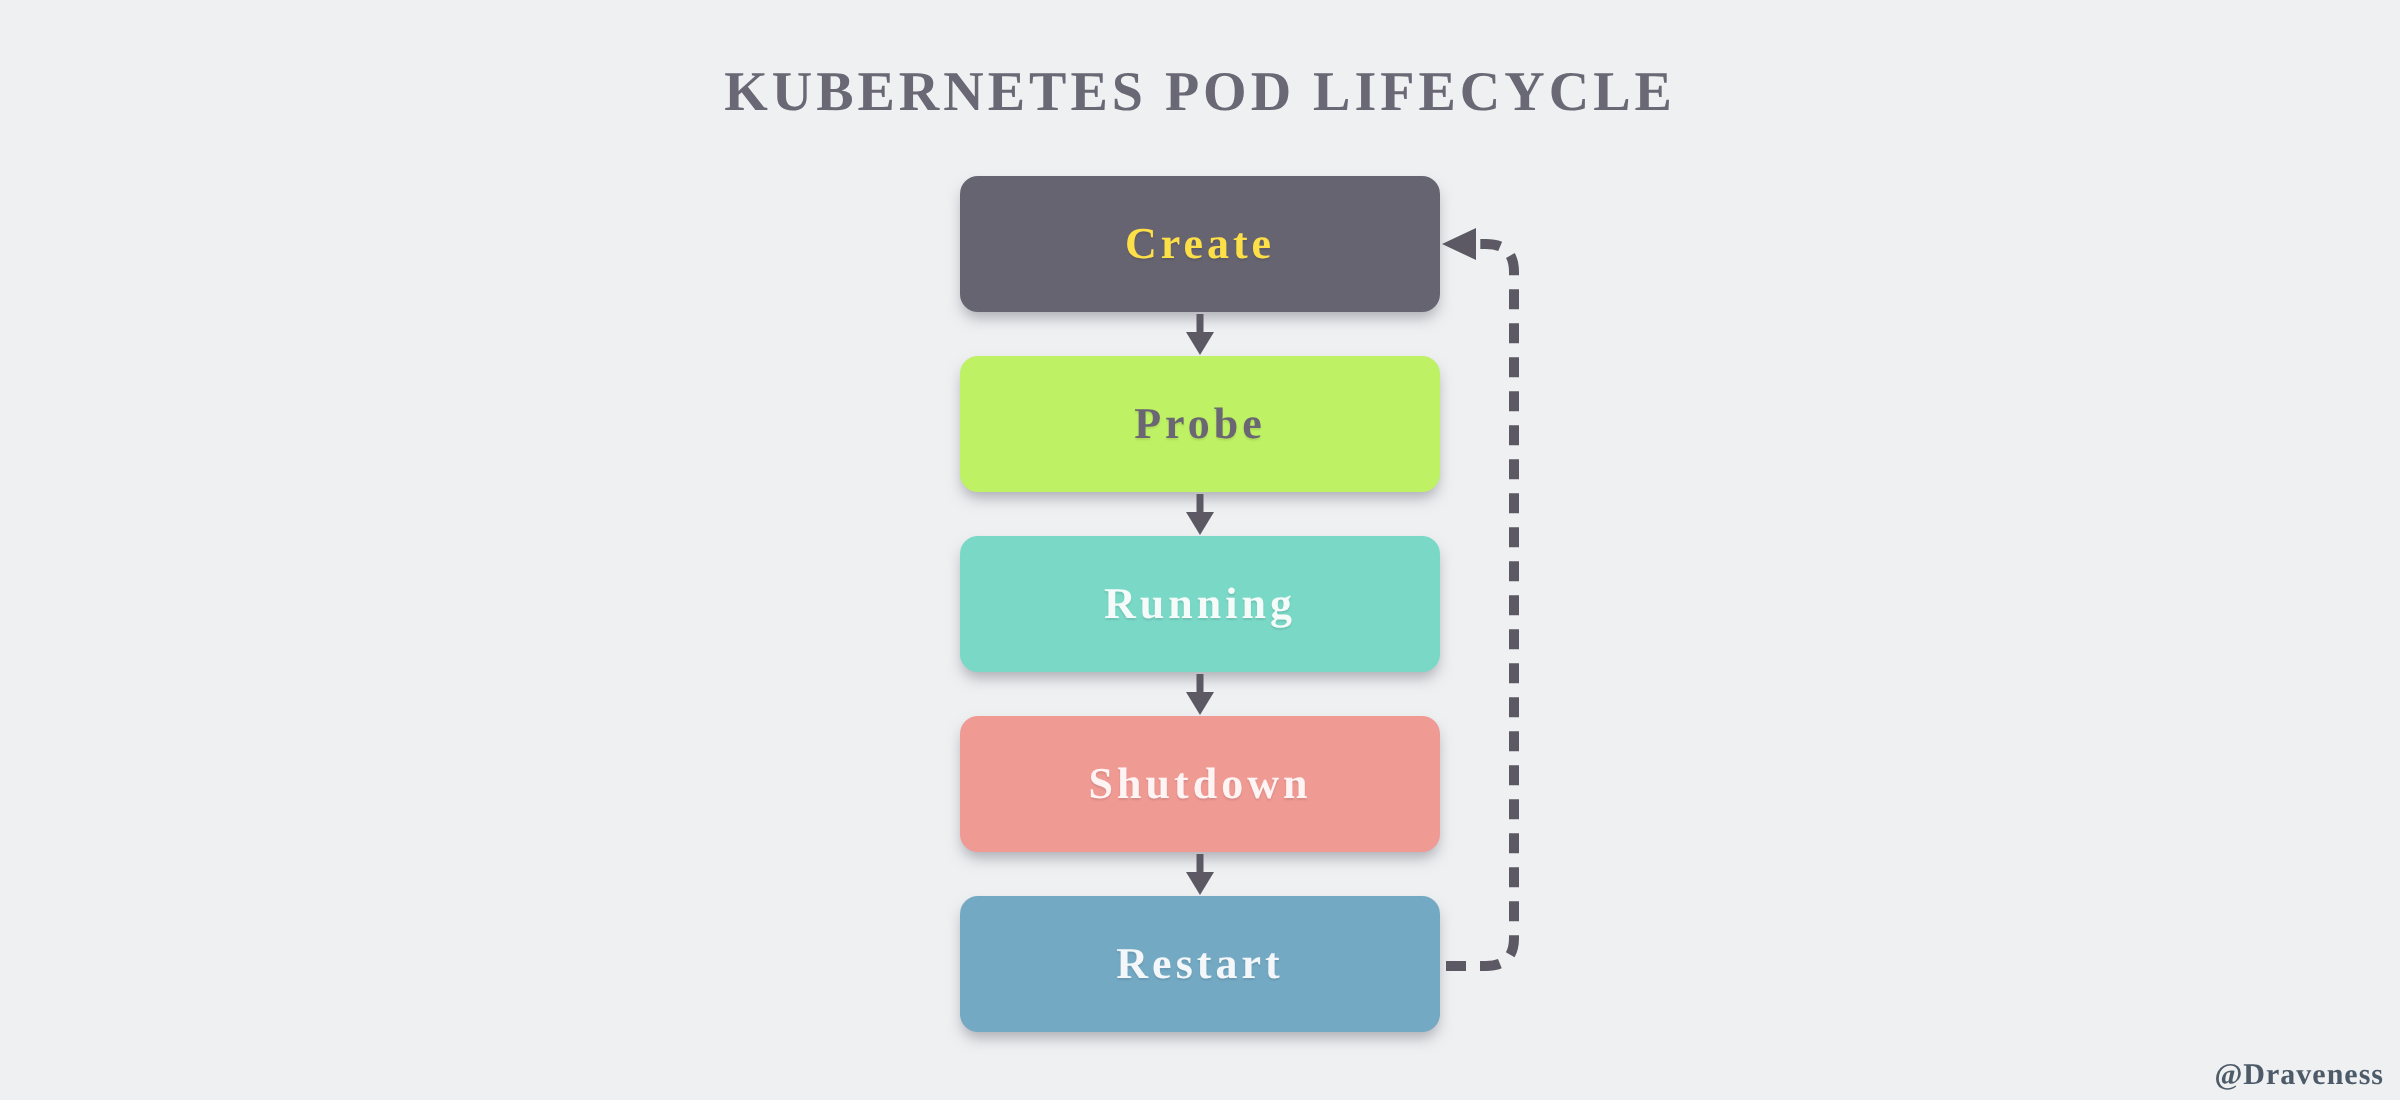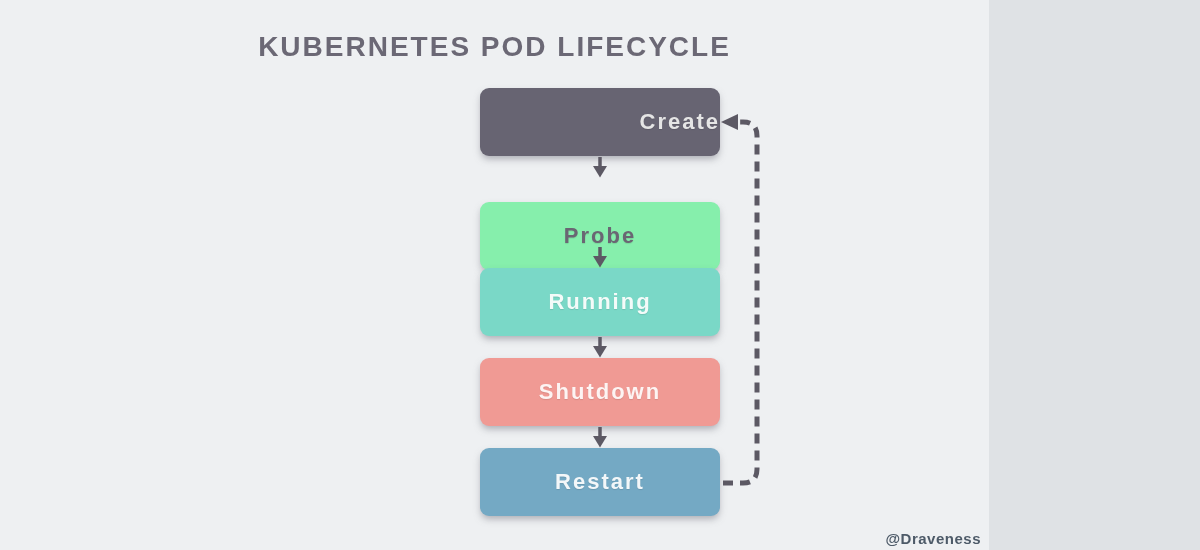--- a/index.html
+++ b/index.html
@@ -5,24 +5,24 @@
   :root {
     --background: #eef0f2;
     --title: #6b6875;
     --connector: #5c5964;
     --watermark: #4d5a68;
   }
   * { margin: 0; padding: 0; box-sizing: border-box; }
   html, body { background: #dfe2e5; }
   .canvas {
     position: relative;
-    width: 989px;
+    width: 1200px;
     height: 550px;
     background: var(--background);
-    font-family: Liberation Sans, sans-serif;
+    font-family: Liberation Serif, serif;
     overflow: hidden;
   }
   .diagram-title {
     position: absolute;
     top: 31px;
     left: 0;
     width: 100%;
     text-align: center;
     font-size: 28px;
     font-weight: bold;
@@ -70,24 +70,24 @@
     color: var(--watermark);
   }
 </style>
 </head>
 <body>
 
 <div class="canvas">
 
   <div class="diagram-title">KUBERNETES POD LIFECYCLE</div>
 
-  <div class="node node-0" style="background: rgb(103, 100, 114); color: #e5e5e5; justify-content: flex-end;">
+  <div class="node node-0" style="background: rgb(103, 100, 114); color: #fde047;">
     <span class="label">Create</span>
   </div>
-  <div class="node node-1" style="background: #86efac; color: rgb(106, 102, 115); margin-top: 24px;">
+  <div class="node node-1" style="background: #bef264; color: rgb(106, 102, 115);">
     <span class="label">Probe</span>
   </div>
   <div class="node node-2" style="background: rgb(122, 216, 199); color: rgb(244, 251, 249); text-align: center;">
     <span class="label">Running</span>
   </div>
   <div class="node node-3" style="background: rgb(240, 154, 148); color: rgb(253, 244, 243);">
     <span class="label">Shutdown</span>
   </div>
   <div class="node node-4" style="background: rgb(116, 169, 196); color: rgb(243, 247, 249); text-align: center;">
     <span class="label">Restart</span>

